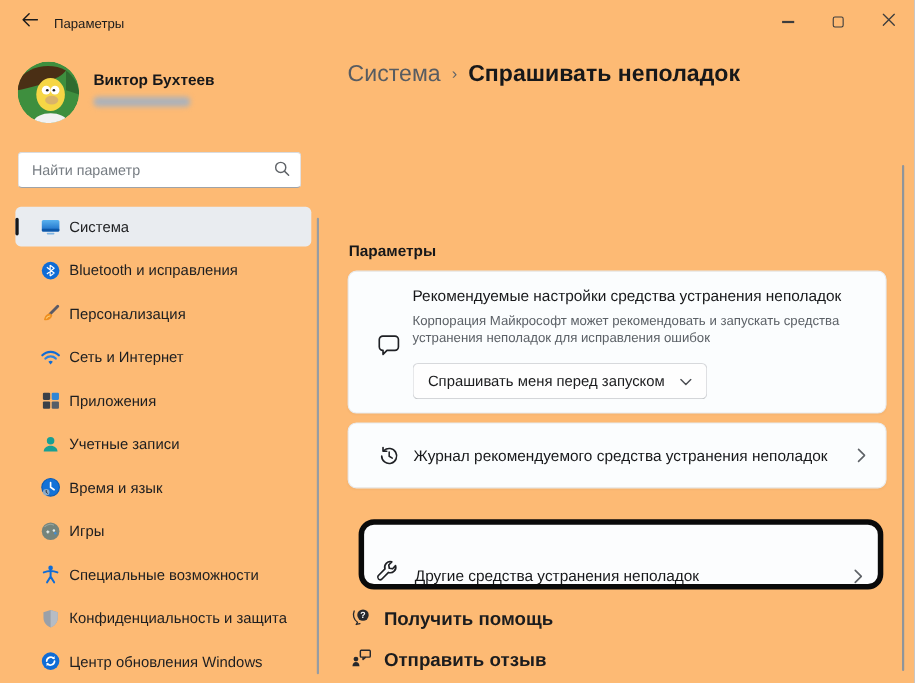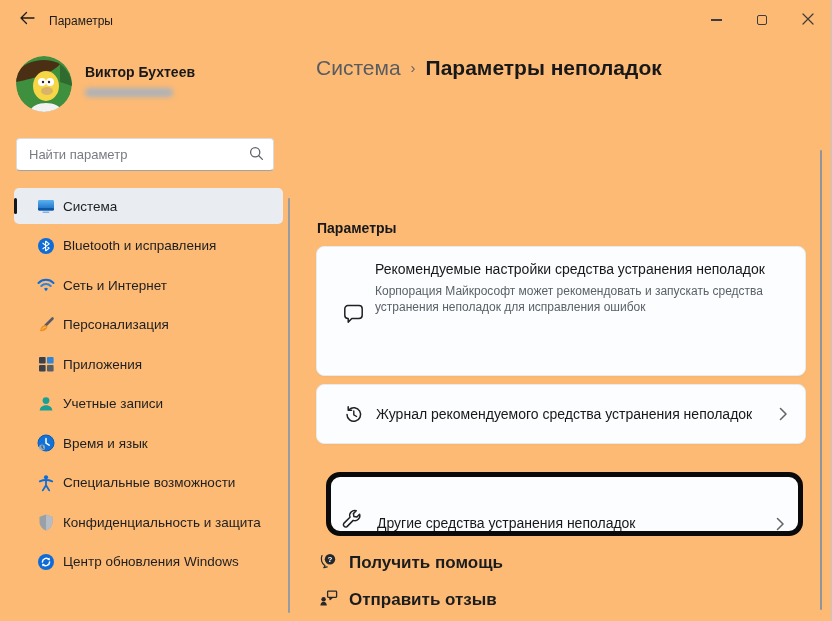--- a/index.html
+++ b/index.html
@@ -151,36 +151,36 @@
           <svg width="18" height="18" viewBox="0 0 18 18">
               <circle cx="9" cy="9" r="8" fill="#0f6cd6"></circle>
               <path d="M8.6 4 l3.6 2.9 L5.6 12 M8.6 14 l3.6-2.9 L5.6 6 M8.6 4 v10" fill="none" stroke="#fff" stroke-width="1.1" stroke-linejoin="round"></path>
             </svg>
         </span>
         <span class="lbl">Bluetooth и исправления</span>
       </div>
       <div class="nav-item">
         <span class="ico">
           <svg width="18" height="18" viewBox="0 0 18 18">
+              <path d="M15.5 2.5 L8.5 9.5" stroke="#5a5a66" stroke-width="2.6" stroke-linecap="round"></path>
+              <path d="M8.8 9 c-2.8-.2-5.2 1.8-5.8 6 3.8.8 6.5-1 7.6-4.2 z" fill="#ef8f1f"></path>
+              <path d="M5 13.5 c1-1.6 2.4-2.3 3.6-2.2" stroke="#ffd27a" stroke-width="1" fill="none"></path>
+            </svg>
+        </span>
+        <span class="lbl">Персонализация</span>
+      </div>
+      <div class="nav-item">
+        <span class="ico">
+          <svg width="18" height="18" viewBox="0 0 18 18">
               <path d="M1.5 7 a10.5 10.5 0 0 1 15 0" fill="none" stroke="#0f6cd6" stroke-width="2" stroke-linecap="round"></path>
               <path d="M4.3 10 a6.6 6.6 0 0 1 9.4 0" fill="none" stroke="#2b84e0" stroke-width="2" stroke-linecap="round"></path>
               <path d="M7 12.8 a2.9 2.9 0 0 1 4 0 L9 15.3 Z" fill="#0f6cd6"></path>
             </svg>
         </span>
         <span class="lbl">Сеть и Интернет</span>
-      </div>
-      <div class="nav-item">
-        <span class="ico">
-          <svg width="18" height="18" viewBox="0 0 18 18">
-              <path d="M15.5 2.5 L8.5 9.5" stroke="#5a5a66" stroke-width="2.6" stroke-linecap="round"></path>
-              <path d="M8.8 9 c-2.8-.2-5.2 1.8-5.8 6 3.8.8 6.5-1 7.6-4.2 z" fill="#ef8f1f"></path>
-              <path d="M5 13.5 c1-1.6 2.4-2.3 3.6-2.2" stroke="#ffd27a" stroke-width="1" fill="none"></path>
-            </svg>
-        </span>
-        <span class="lbl">Персонализация</span>
       </div>
       <div class="nav-item">
         <span class="ico">
           <svg width="18" height="18" viewBox="0 0 18 18">
               <rect x="2" y="2" width="6.6" height="6.6" rx="1" fill="#3b4149"></rect>
               <rect x="10" y="2" width="6.6" height="6.6" rx="1" fill="#2f86d6"></rect>
               <rect x="2" y="10" width="6.6" height="6.6" rx="1" fill="#3b4149"></rect>
               <rect x="10" y="10" width="6.6" height="6.6" rx="1" fill="#565e68"></rect>
             </svg>
         </span>
@@ -203,20 +203,32 @@
               <path d="M9 4.6 V9 l3.2 2.2" fill="none" stroke="#fff" stroke-width="1.5" stroke-linecap="round"></path>
               <circle cx="5" cy="13.5" r="3" fill="#9fb5c8" opacity="0.85"></circle>
               <path d="M5 11.8 v1.7 l1.2.9" fill="none" stroke="#2a2f35" stroke-width=".9" stroke-linecap="round"></path>
             </svg>
         </span>
         <span class="lbl">Время и язык</span>
       </div>
       <div class="nav-item">
         <span class="ico">
           <svg width="18" height="18" viewBox="0 0 18 18">
+              <circle cx="9" cy="9" r="8" fill="#75847c"></circle>
+              <path d="M5.5 9.5 h2 m-1-1 v2" stroke="#eef2ef" stroke-width="1.1" stroke-linecap="round"></path>
+              <circle cx="12" cy="8.3" r="1.1" fill="#e8eeea"></circle>
+              <circle cx="13.3" cy="10.8" r="1.1" fill="#3f8fd8"></circle>
+              <path d="M3.5 5 c2-2.5 6-3 8.5-1.5" stroke="#9aa79f" stroke-width="1" fill="none"></path>
+            </svg>
+        </span>
+        <span class="lbl">Игры</span>
+      </div>
+      <div class="nav-item">
+        <span class="ico">
+          <svg width="18" height="18" viewBox="0 0 18 18">
               <circle cx="9" cy="3.3" r="2.1" fill="#0f6cd6"></circle>
               <path d="M2.8 7.4 c4-1.8 8.4-1.8 12.4 0" fill="none" stroke="#0f6cd6" stroke-width="1.8" stroke-linecap="round"></path>
               <path d="M9 6.8 V11.2 M9 11.2 l-3.2 5.2 M9 11.2 l3.2 5.2" fill="none" stroke="#0f6cd6" stroke-width="1.8" stroke-linecap="round"></path>
             </svg>
         </span>
         <span class="lbl">Специальные возможности</span>
       </div>
       <div class="nav-item">
         <span class="ico">
           <svg width="18" height="18" viewBox="0 0 18 18">
@@ -238,34 +250,42 @@
         </span>
         <span class="lbl">Центр обновления Windows</span>
       </div>
     </div>
     <div class="side-scroll"></div>
   </div>
 
   <div class="breadcrumb">
     <span class="bc-parent">Система</span>
     <span class="bc-sep">›</span>
-    <span class="bc-current">Параметры неполадок</span>
+    <span class="bc-current">Спрашивать неполадок</span>
   </div>
 
 
   <div class="section-title">Параметры</div>
 
   <div class="card rec-card">
     <span class="rec-ico">
       <svg width="23" height="23" viewBox="0 0 23 23">
           <path d="M6 3.5 h11 a3.2 3.2 0 0 1 3.2 3.2 v6.6 a3.2 3.2 0 0 1-3.2 3.2 h-7.2 l-3.6 3.6 v-3.6 h-0.2 a3.2 3.2 0 0 1-3.2-3.2 V6.7 A3.2 3.2 0 0 1 6 3.5 z" fill="none" stroke="#1f2125" stroke-width="1.5" stroke-linejoin="round"></path>
         </svg>
     </span>
     <div class="rec-title">Рекомендуемые настройки средства устранения неполадок</div>
     <div class="rec-desc">Корпорация Майкрософт может рекомендовать и запускать средства устранения неполадок для исправления ошибок</div>
+    <div class="dropdown">
+      <span>Спрашивать меня перед запуском</span>
+      <span>
+        <svg width="11" height="7" viewBox="0 0 11 7">
+            <path d="M1 1 L5.5 5.5 L10 1" fill="none" stroke="#4a4d52" stroke-width="1.3" stroke-linecap="round" stroke-linejoin="round"></path>
+          </svg>
+      </span>
+    </div>
   </div>
 
   <div class="card row-card">
     <span class="ico">
       <svg width="21" height="21" viewBox="0 0 21 21">
           <path d="M4 10.5 a6.8 6.8 0 1 0 2-4.8" fill="none" stroke="#1f2125" stroke-width="1.5" stroke-linecap="round"></path>
           <path d="M5.2 2.8 v3.4 h3.4" fill="none" stroke="#1f2125" stroke-width="1.5" stroke-linecap="round" stroke-linejoin="round"></path>
           <path d="M10.8 7 v3.8 l2.8 1.7" fill="none" stroke="#1f2125" stroke-width="1.4" stroke-linecap="round"></path>
         </svg>
     </span>

